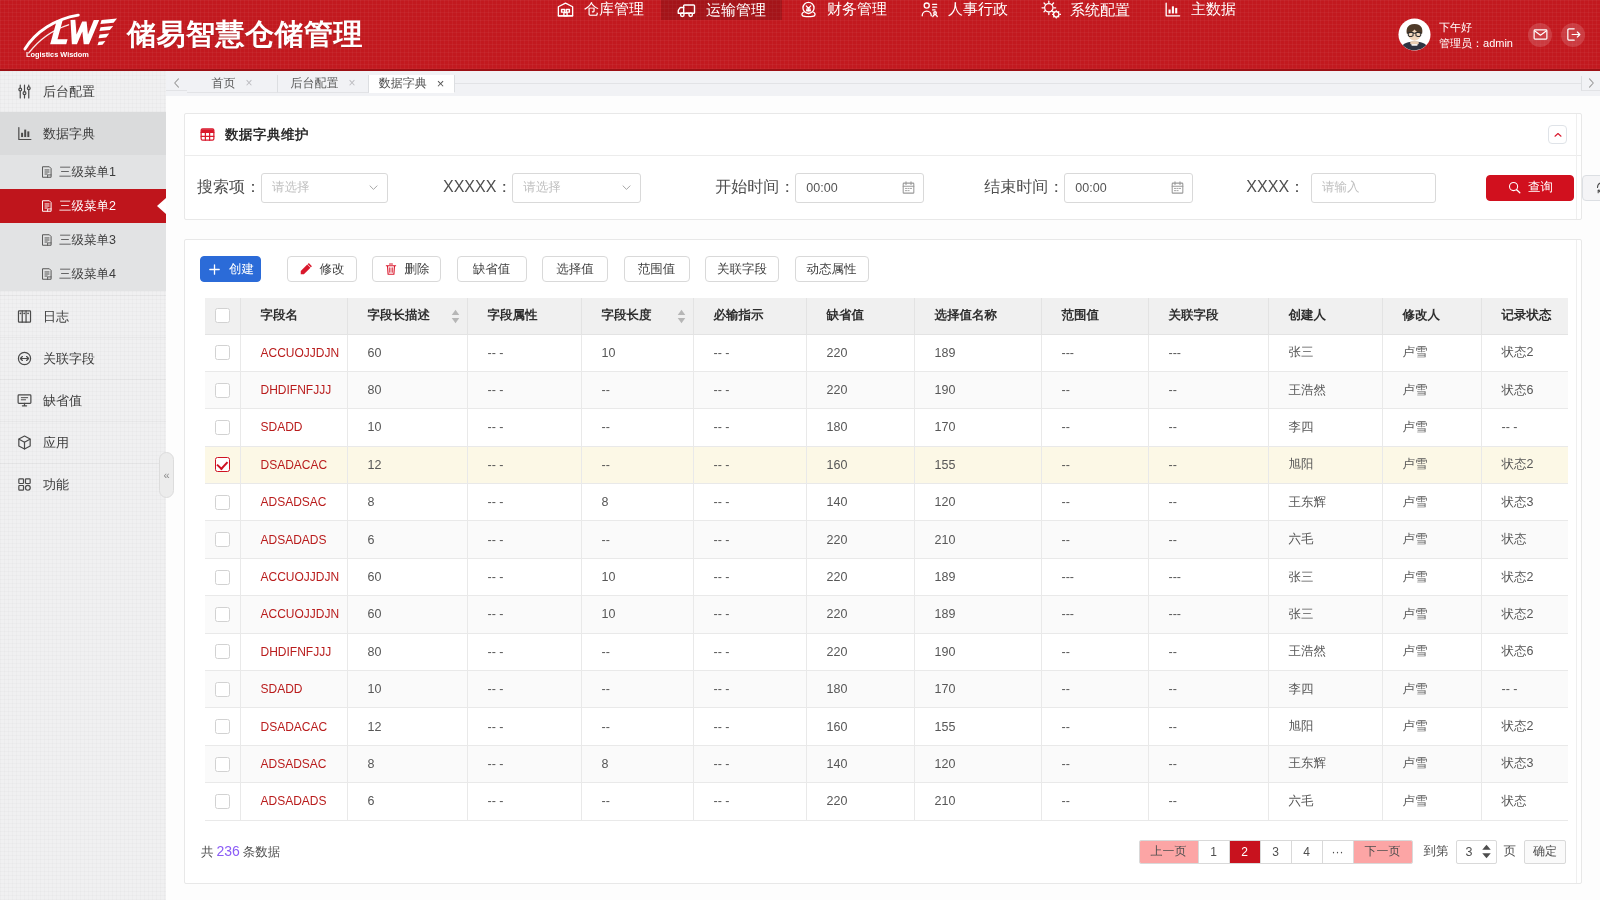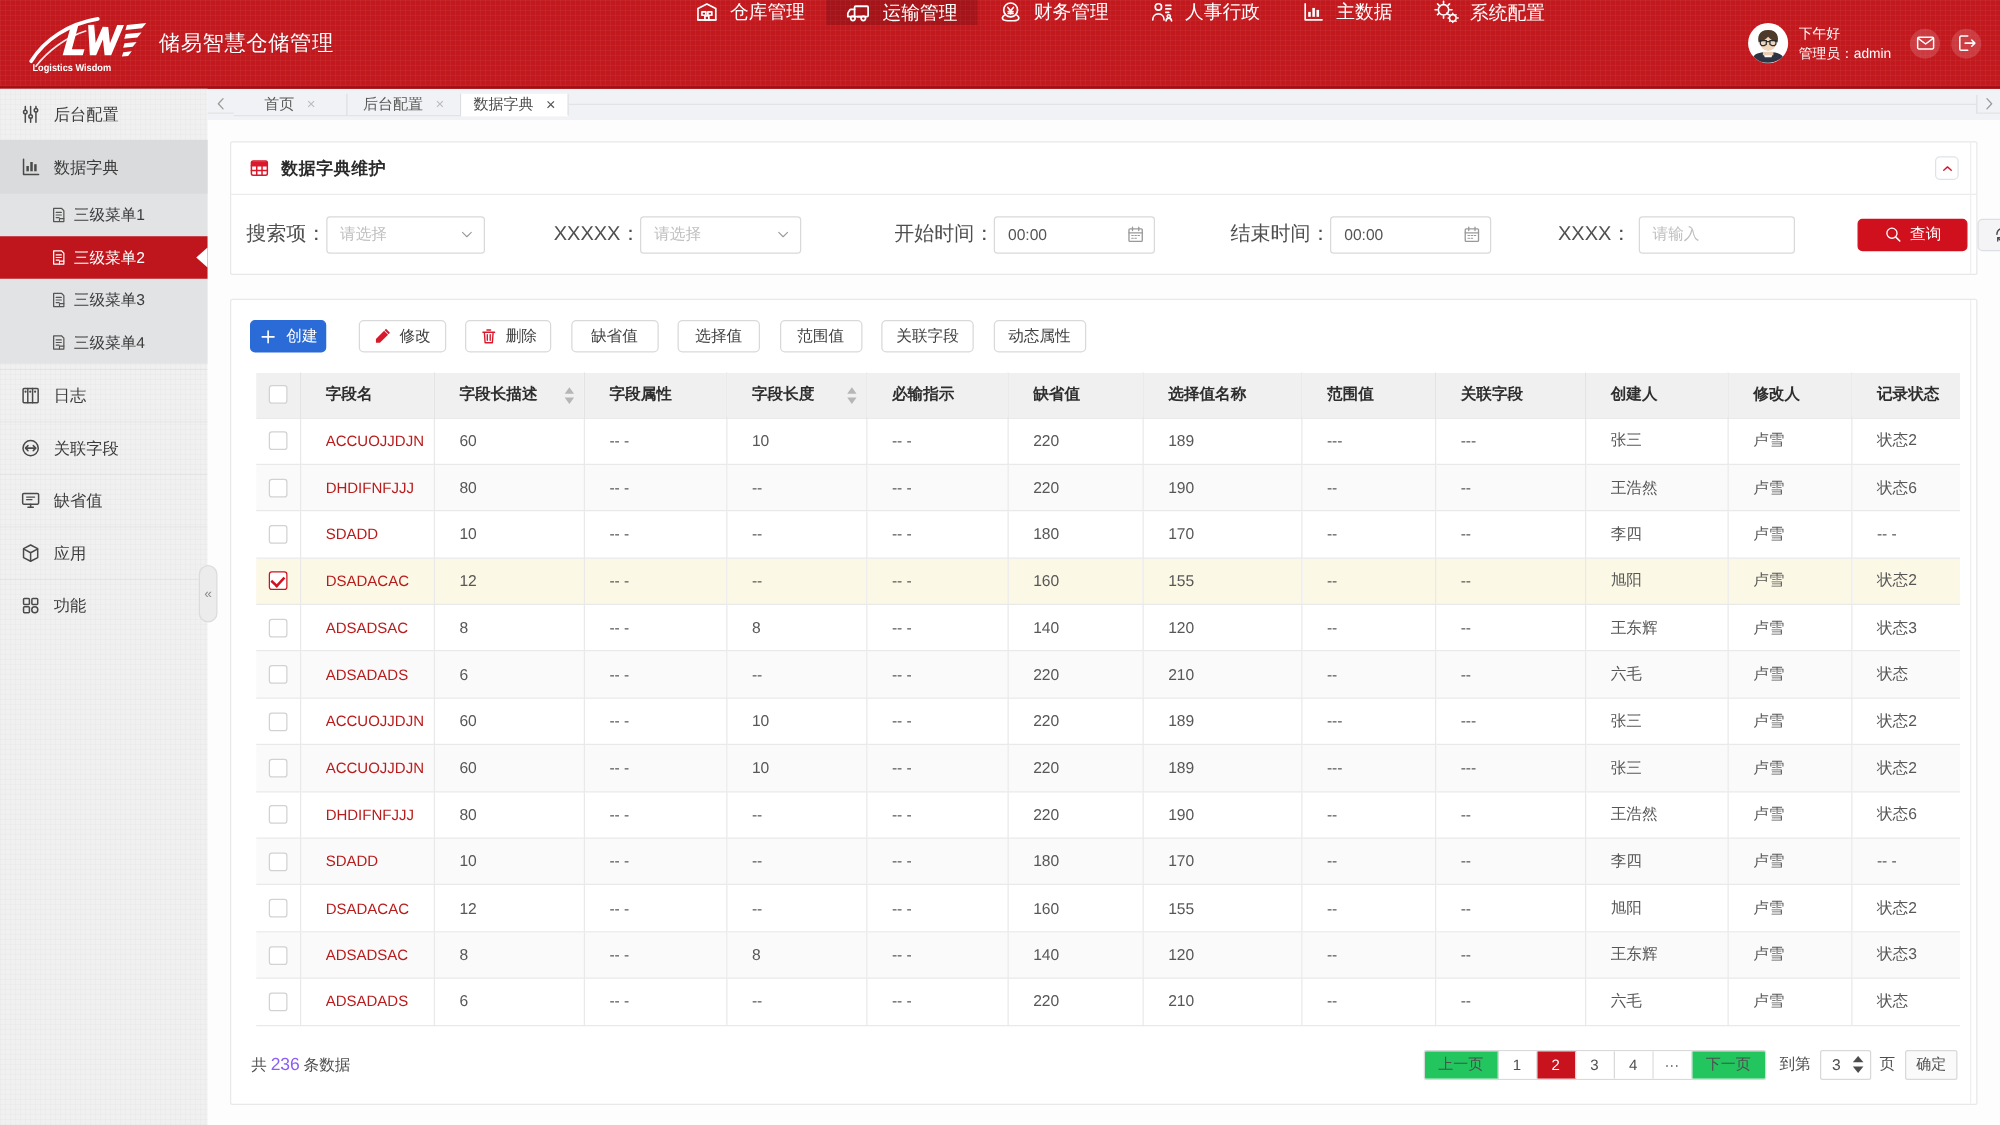--- a/index.html
+++ b/index.html
@@ -8,21 +8,21 @@
 .ic{flex:none;display:block}
 
 .topbar{position:relative;height:71px;background:#c2191f;border-bottom:2px solid #9d1015;display:flex;align-items:center;color:#fff}
 .topbar::before{content:"";position:absolute;inset:0;pointer-events:none;background:
  repeating-linear-gradient(0deg,rgba(255,255,255,.04) 0 1px,transparent 1px 4px),
  repeating-linear-gradient(90deg,rgba(255,255,255,.04) 0 1px,transparent 1px 4px)}
 .brand{position:relative;display:flex;align-items:center;z-index:1;padding-left:20px;flex:none}
 .logo-block{position:relative;width:99px;height:58px;flex:none}
 .logo-svg{position:absolute;left:2px;top:6px}
 .logo-sub{position:absolute;left:6px;bottom:5px;font-size:8px;font-weight:bold;letter-spacing:0;white-space:nowrap;transform:scaleX(.92);transform-origin:left}
-.app-title{font-size:17px;letter-spacing:.5px;font-weight:normal;margin-left:8px;white-space:nowrap;text-shadow:0 1px 1px rgba(0,0,0,.12)}
+.app-title{font-size:29px;letter-spacing:.5px;font-weight:bold;margin-left:8px;white-space:nowrap;text-shadow:0 1px 1px rgba(0,0,0,.12)}
 .topnav{position:absolute;left:540px;top:0;height:76px;display:flex;align-items:flex-start;gap:1px;z-index:1}
 .nav-item{display:flex;align-items:center;gap:9px;padding:0 16px;font-size:15px;cursor:pointer;white-space:nowrap}
 .nav-item.active{background:rgba(20,0,0,.17)}
 .user-area{position:absolute;right:15px;top:0;height:69px;display:flex;align-items:center;z-index:1}
 .greet{margin-left:8px;font-size:11px;line-height:16px;white-space:nowrap}
 .round-btn{width:24px;height:24px;border-radius:50%;background:rgba(255,255,255,.15);display:flex;align-items:center;justify-content:center;margin-left:15px;cursor:pointer;color:#fff}
 .round-btn.last{margin-left:9px}
 
 .layout{display:flex;height:829px}
 .sidebar{position:relative;width:166px;flex:none;background:#f0f0f1;color:#3a3a3a;
@@ -99,21 +99,21 @@
 .cbx.checked{border:1.6px solid #cf1222}
 .cbx.checked::after{content:"";position:absolute;left:3.6px;top:1px;width:4.6px;height:7.6px;border:solid #cf1222;border-width:0 2px 2px 0;transform:rotate(43deg)}
 
 .table-footer{height:62px;display:flex;align-items:center;padding:0 15px 0 16px}
 .total{font-size:12.5px;color:#4f4f4f}
 .total b{color:#8b5cf6;font-weight:normal;font-size:14px;padding:0 3px}
 .pager{margin-left:auto;display:flex;align-items:center}
 .pg-group{display:flex;align-items:stretch;border:1px solid #d9d9d9;border-radius:2px;overflow:hidden;height:24px}
 .pg-cell{display:flex;align-items:center;justify-content:center;font-size:12px;color:#4f4f4f;background:#fff;border-right:1px solid #d9d9d9;cursor:pointer}
 .pg-cell:last-child{border-right:none}
-.pg-prev,.pg-next{padding:0 11px;background:#22c55e}
+.pg-prev,.pg-next{padding:0 11px;background:#fca5a5}
 .pg-num{min-width:31px;padding:0 2px}
 .pg-cell.active{background:#c8121e;color:#fff}
 .goto{display:flex;align-items:center;margin-left:11px;font-size:12.5px;color:#4f4f4f}
 .goto-box{display:flex;align-items:center;justify-content:space-between;width:41px;height:24px;border:1px solid #d9d9d9;border-radius:2px;background:#fff;margin:0 7px;padding:0 4px 0 9px;font-size:12.5px}
 .confirm-btn{width:42px;height:24px;margin-left:8px;border:1px solid #d9d9d9;border-radius:2px;background:#fafafa;font-size:12px;color:#4f4f4f;display:flex;align-items:center;justify-content:center;cursor:pointer}
 </style>
 </head>
 <body>
 
 <header class="topbar">
@@ -163,36 +163,36 @@
         <svg class="ic" viewBox="0 0 24 24" width="19" height="19" fill="none" stroke="currentColor" stroke-width="1.7" stroke-linecap="round" stroke-linejoin="round">
           <circle cx="8.5" cy="7" r="3.2"></circle>
           <path d="M2.8 20c0-3.6 2.5-6 5.7-6s5.7 2.4 5.7 6"></path>
           <path d="M16 5.5h5M16 9h5M16 12.5h3"></path>
           <circle cx="19" cy="16.5" r="1.6"></circle>
           <path d="M16.2 21c.3-1.6 1.4-2.6 2.8-2.6s2.5 1 2.8 2.6"></path>
         </svg>
         <span class="nav-label">人事行政</span>
       </div>
       <div class="nav-item">
+        <svg class="ic" viewBox="0 0 23 23" width="20" height="20" fill="none" stroke="currentColor" stroke-width="1.7" stroke-linecap="round" stroke-linejoin="round">
+          <path d="M9 13.8a4.8 4.8 0 1 0 0-9.6 4.8 4.8 0 0 0 0 9.6z" stroke-width="1.5"></path>
+          <path d="M9 1.2v2M9 14.8v2M1.2 9h2M14.8 9h2M3.5 3.5l1.4 1.4M12.1 12.1l1.4 1.4M14.5 3.5l-1.4 1.4M5 12.1l-1.5 1.4" stroke-width="1.5"></path>
+          <circle cx="17.5" cy="16.5" r="3.1" stroke-width="1.5"></circle>
+          <path d="M17.5 12.2v1.2M17.5 19.6v1.2M13.2 16.5h1.2M21.6 16.5h1.2M14.5 13.5l.9.9M19.6 18.6l.9.9M20.5 13.5l-.9.9M15.4 18.6l-.9.9" stroke-width="1.3"></path>
+        </svg>
+        <span class="nav-label">系统配置</span>
+      </div>
+      <div class="nav-item">
         <svg class="ic" viewBox="0 0 24 24" width="19" height="19" fill="none" stroke="currentColor" stroke-width="1.7" stroke-linecap="round" stroke-linejoin="round">
           <path d="M4 4v16h17"></path>
           <rect x="7" y="12" width="2.6" height="5" fill="currentColor" stroke="none"></rect>
           <rect x="11.2" y="8" width="2.6" height="9" fill="currentColor" stroke="none"></rect>
           <rect x="15.4" y="10" width="2.6" height="7" fill="currentColor" stroke="none"></rect>
         </svg>
         <span class="nav-label">主数据</span>
-      </div>
-      <div class="nav-item">
-        <svg class="ic" viewBox="0 0 23 23" width="20" height="20" fill="none" stroke="currentColor" stroke-width="1.7" stroke-linecap="round" stroke-linejoin="round">
-          <path d="M9 13.8a4.8 4.8 0 1 0 0-9.6 4.8 4.8 0 0 0 0 9.6z" stroke-width="1.5"></path>
-          <path d="M9 1.2v2M9 14.8v2M1.2 9h2M14.8 9h2M3.5 3.5l1.4 1.4M12.1 12.1l1.4 1.4M14.5 3.5l-1.4 1.4M5 12.1l-1.5 1.4" stroke-width="1.5"></path>
-          <circle cx="17.5" cy="16.5" r="3.1" stroke-width="1.5"></circle>
-          <path d="M17.5 12.2v1.2M17.5 19.6v1.2M13.2 16.5h1.2M21.6 16.5h1.2M14.5 13.5l.9.9M19.6 18.6l.9.9M20.5 13.5l-.9.9M15.4 18.6l-.9.9" stroke-width="1.3"></path>
-        </svg>
-        <span class="nav-label">系统配置</span>
       </div>
     </nav>
   <div class="user-area">
     <svg class="avatar-svg" viewBox="0 0 36 36" width="33" height="33">
         <circle cx="18" cy="18" r="17.5" fill="#ffffff"></circle>
         <path d="M18 35.2c5 0 9.6-2 12.8-5.4-1.8-2.6-5.4-4-12.8-4s-11 1.4-12.8 4A17.4 17.4 0 0 0 18 35.2z" fill="#2e3442"></path>
         <path d="M14 27h8l-1 3.4h-6z" fill="#f7f7f7"></path>
         <path d="M13.4 25.5h9.2v3h-9.2z" fill="#e8cdb2"></path>
         <ellipse cx="18" cy="16.8" rx="7.2" ry="8" fill="#f0d6bb"></ellipse>
         <path d="M9.8 17.5c-1.2-4.2-.4-11 8.2-11s9.4 6.8 8.2 11l-.6-.2c-3.4-1-5.6-2.4-7.6-4.8-2 2.4-4.2 3.8-7.6 4.8z" fill="#4d3a28"></path>

